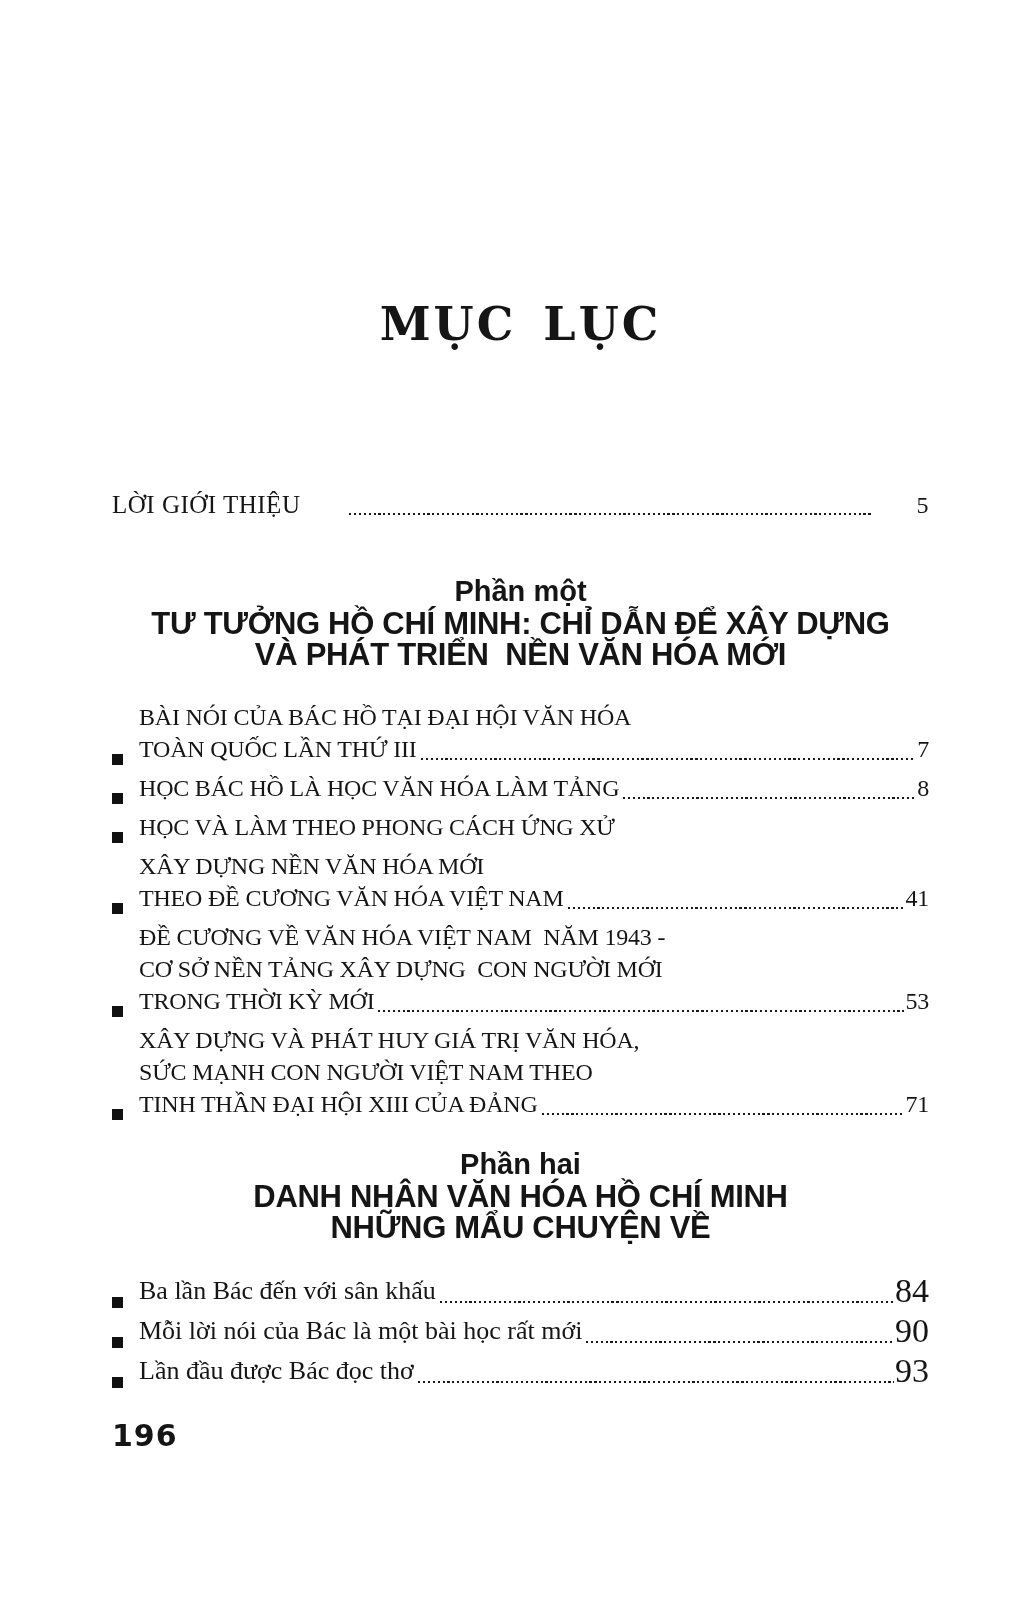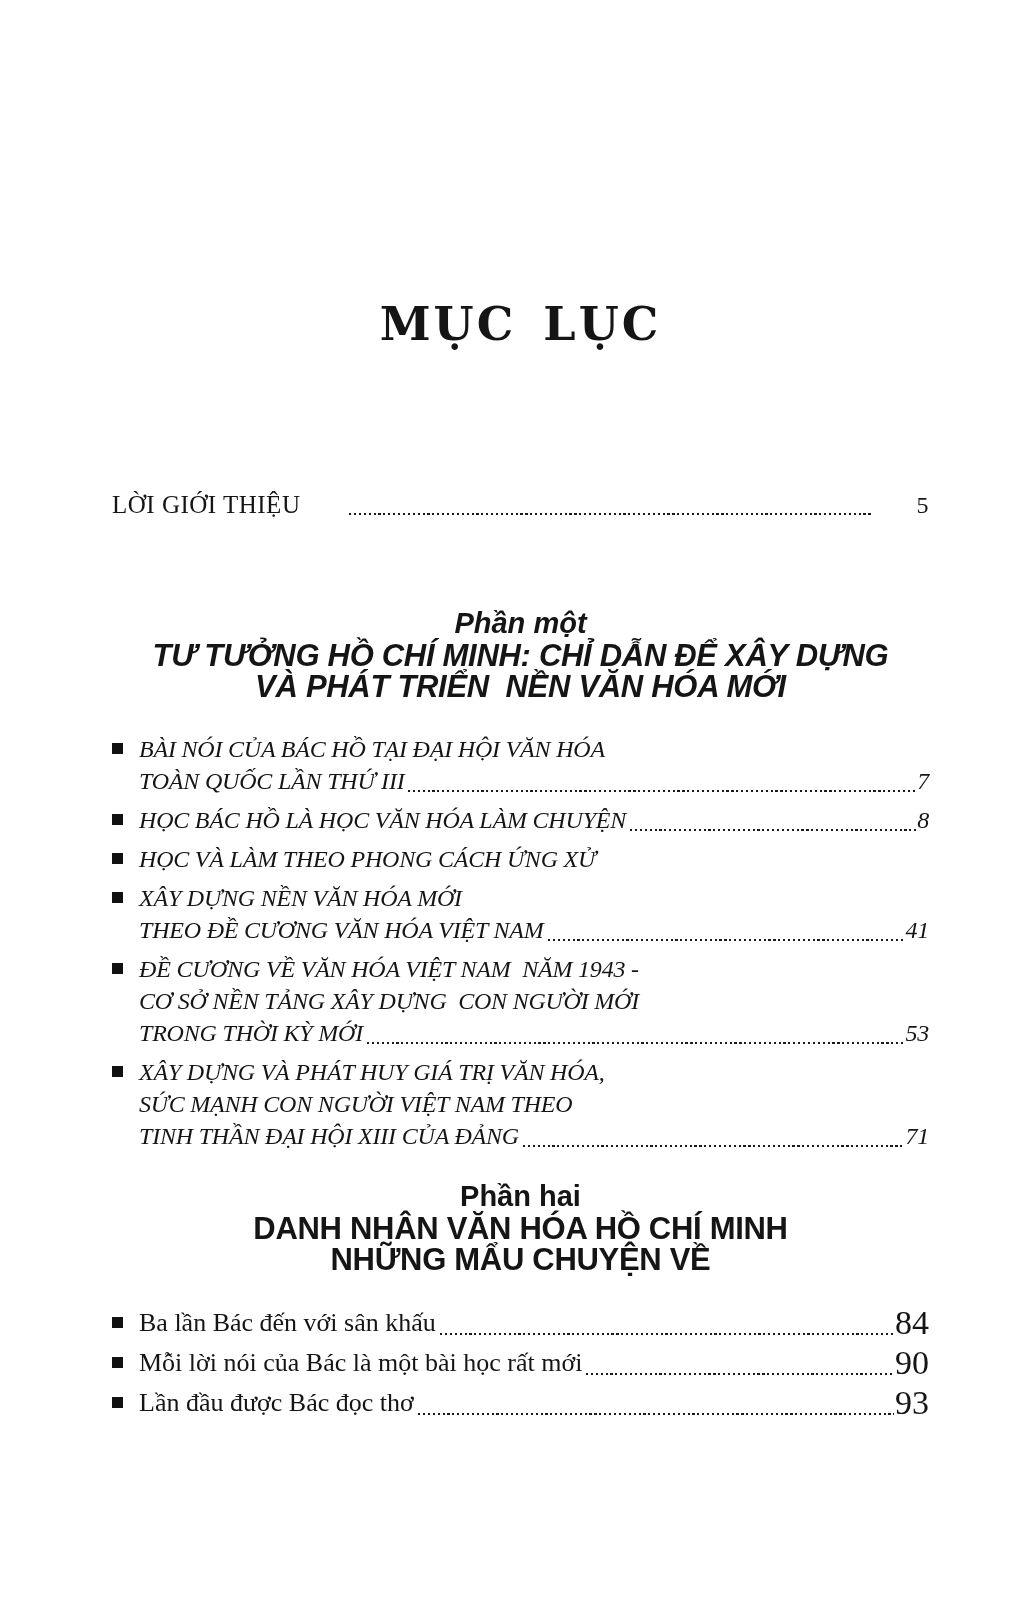--- a/index.html
+++ b/index.html
@@ -51,36 +51,36 @@
     letter-spacing: 0.5px;
     gap: 45px;
   }
   .section-kicker {
     font-family: "Liberation Sans", sans-serif;
     font-weight: bold;
     font-size: 29px;
     line-height: 34px;
     text-align: center;
   }
-  .section-1 { margin-top: 86px; font-style: italic; }
+  .section-1 { margin-top: 54px; }
   .section-2 { margin-top: 27px; }
   .heading-line {
     font-family: "Liberation Sans", sans-serif;
     font-weight: bold;
     font-size: 31px;
     line-height: 31px;
     text-align: center;
     letter-spacing: -0.3px;
     white-space: pre-wrap;
   }
   .entry-list { margin-top: 31px; }
   .section-2 .entry-list { }
   .entry {
     display: flex;
-    align-items: flex-start;
+    align-items: flex-end;
     margin-bottom: 7px;
   }
   .bullet-cell {
     width: 27px;
     flex: 0 0 27px;
   }
   .bullet-square {
     display: block;
     width: 11px;
     height: 11px;
@@ -154,21 +154,21 @@
               </div>
             </div>
   </div>
 
   <div class="entry">
     <span class="bullet-cell">
               <span class="bullet-square"></span>
             </span>
     <div class="entry-content">
               <div class="entry-line lead-row">
-                <span class="line-text">HỌC BÁC HỒ LÀ HỌC VĂN HÓA LÀM CHUYỆN</span>
+                <span class="line-text">HỌC BÁC HỒ LÀ HỌC VĂN HÓA LÀM TẢNG</span>
                 <span class="leader"></span>
                 <span class="pagenum">8</span>
               </div>
             </div>
   </div>
 
   <div class="entry">
     <span class="bullet-cell">
               <span class="bullet-square"></span>
             </span>
@@ -265,14 +265,15 @@
                 <span class="line-text">Lần đầu được Bác đọc thơ</span>
                 <span class="leader"></span>
                 <span class="pagenum">93</span>
               </div>
             </div>
   </div>
 </div>
   </div>
 </div>
 
+  <div class="footer-pagenum">196</div>
 
 </div>
 
 </body></html>

